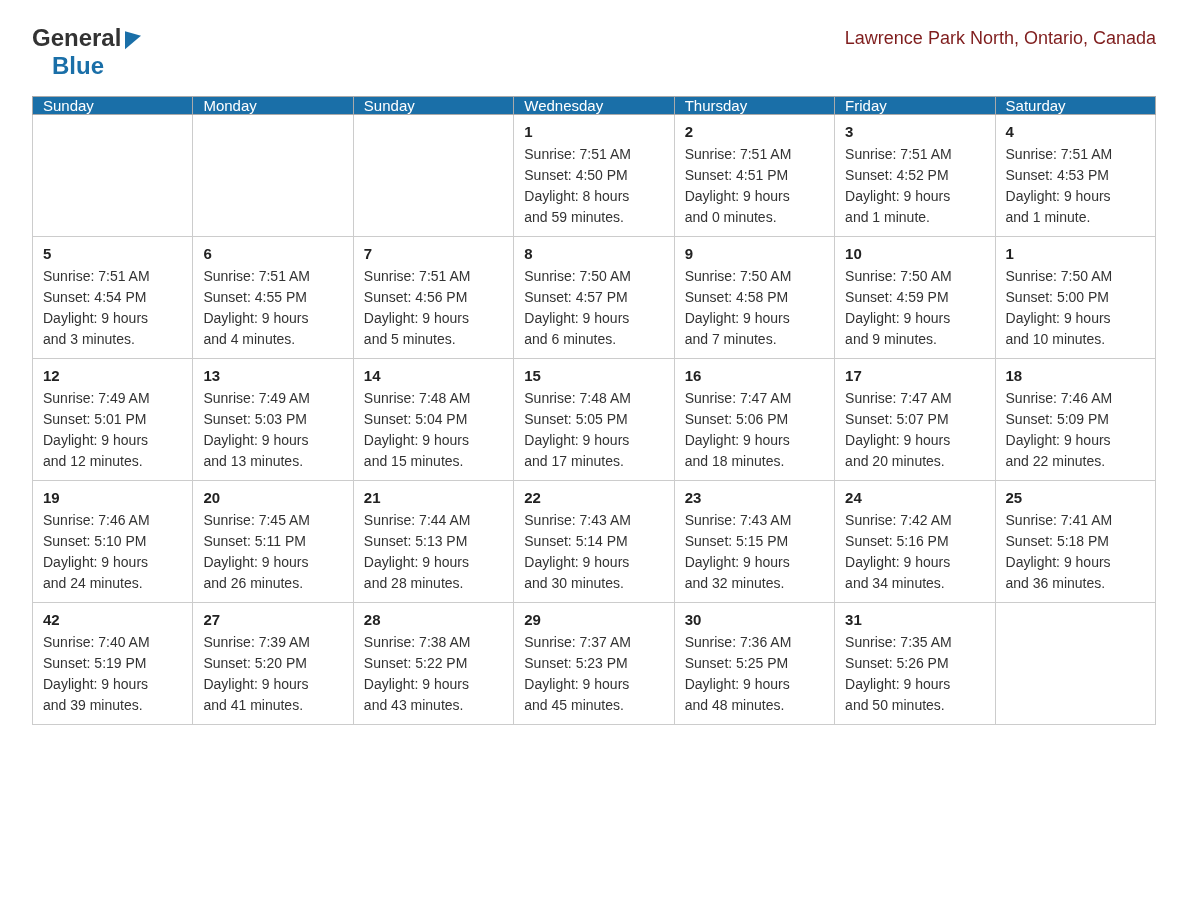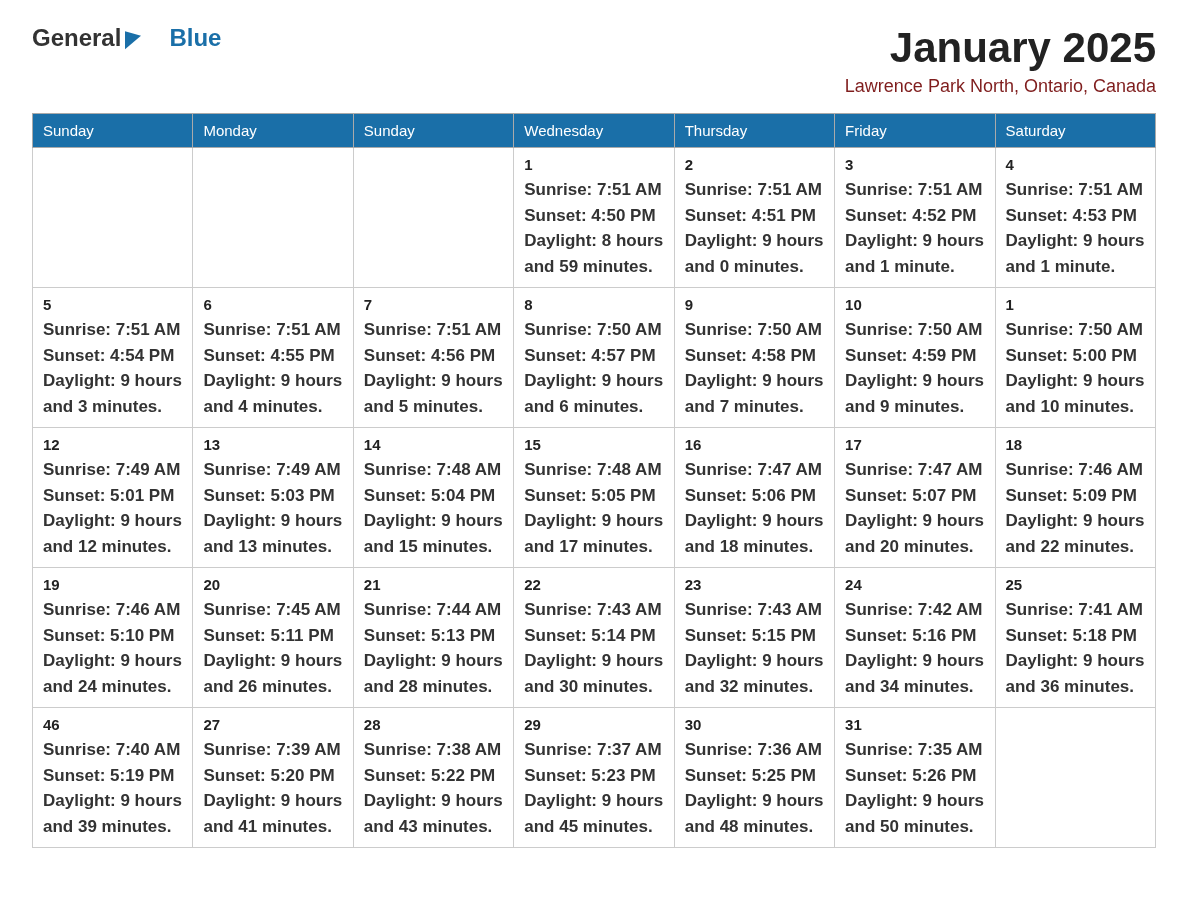--- a/index.html
+++ b/index.html
@@ -32,54 +32,52 @@
     .calendar {
       width: 100%;
       border-collapse: collapse;
       border: 1px solid #aaa;
     }
     .calendar th {
       background-color: #1a6fa8;
       color: #fff;
       font-size: 15px;
       font-weight: normal;
-      padding: 8px 10px;
+      padding: 0 10px;
       text-align: left;
       border: 1px solid #aaa;
     }
     .calendar td {
       vertical-align: top;
       padding: 8px 10px;
       border: 1px solid #ccc;
       font-size: 13px;
       color: #333;
       width: calc(100% / 7);
       min-height: 90px;
       height: 110px;
     }
     .day-number {
       font-size: 15px;
       font-weight: bold;
       color: #222;
       margin-bottom: 4px;
     }
     .day-info {
-      font-size: 17px;
+      font-size: 14px;
       color: #333;
       line-height: 1.5;
-      font-weight: bold;
     }
     .empty-cell {
       background: #fff;
     }
     .logo-wrapper {
       display: flex;
-      flex-direction: row;
+      flex-direction: column;
       align-items: flex-start;
-      gap: 8px;
     }
     .logo-line1 {
       display: flex;
       align-items: center;
     }
     .logo-arrow {
       display: inline-block;
       width: 0;
       height: 0;
       border-top: 9px solid transparent;
@@ -94,21 +92,20 @@
 
 <div class="header">
   <div class="logo-wrapper">
     <div class="logo-line1">
       <span style="font-size:24px;font-weight:bold;color:#333;">General</span>
       <span class="logo-arrow"></span>
     </div>
     <span style="font-size:24px;font-weight:bold;color:#1a6fa8;margin-left:20px;">Blue</span>
   </div>
   <div class="title-area">
-    <div class="month-title">January 2025</div>
     <div class="location-title">Lawrence Park North, Ontario, Canada</div>
   </div>
 </div>
 
 <table class="calendar">
   <thead>
     <tr>
     <th>Sunday</th>
         <th>Monday</th>
         <th>Sunday</th>
@@ -225,21 +222,21 @@
           <div class="day-number">24</div>
           <div class="day-info">Sunrise: 7:42 AM<br>Sunset: 5:16 PM<br>Daylight: 9 hours<br>and 34 minutes.</div>
         </td>
         <td>
           <div class="day-number">25</div>
           <div class="day-info">Sunrise: 7:41 AM<br>Sunset: 5:18 PM<br>Daylight: 9 hours<br>and 36 minutes.</div>
         </td>
       </tr>
       <tr>
         <td>
-          <div class="day-number">46</div>
+          <div class="day-number">42</div>
           <div class="day-info">Sunrise: 7:40 AM<br>Sunset: 5:19 PM<br>Daylight: 9 hours<br>and 39 minutes.</div>
         </td>
         <td>
           <div class="day-number">27</div>
           <div class="day-info">Sunrise: 7:39 AM<br>Sunset: 5:20 PM<br>Daylight: 9 hours<br>and 41 minutes.</div>
         </td>
         <td>
           <div class="day-number">28</div>
           <div class="day-info">Sunrise: 7:38 AM<br>Sunset: 5:22 PM<br>Daylight: 9 hours<br>and 43 minutes.</div>
         </td>

